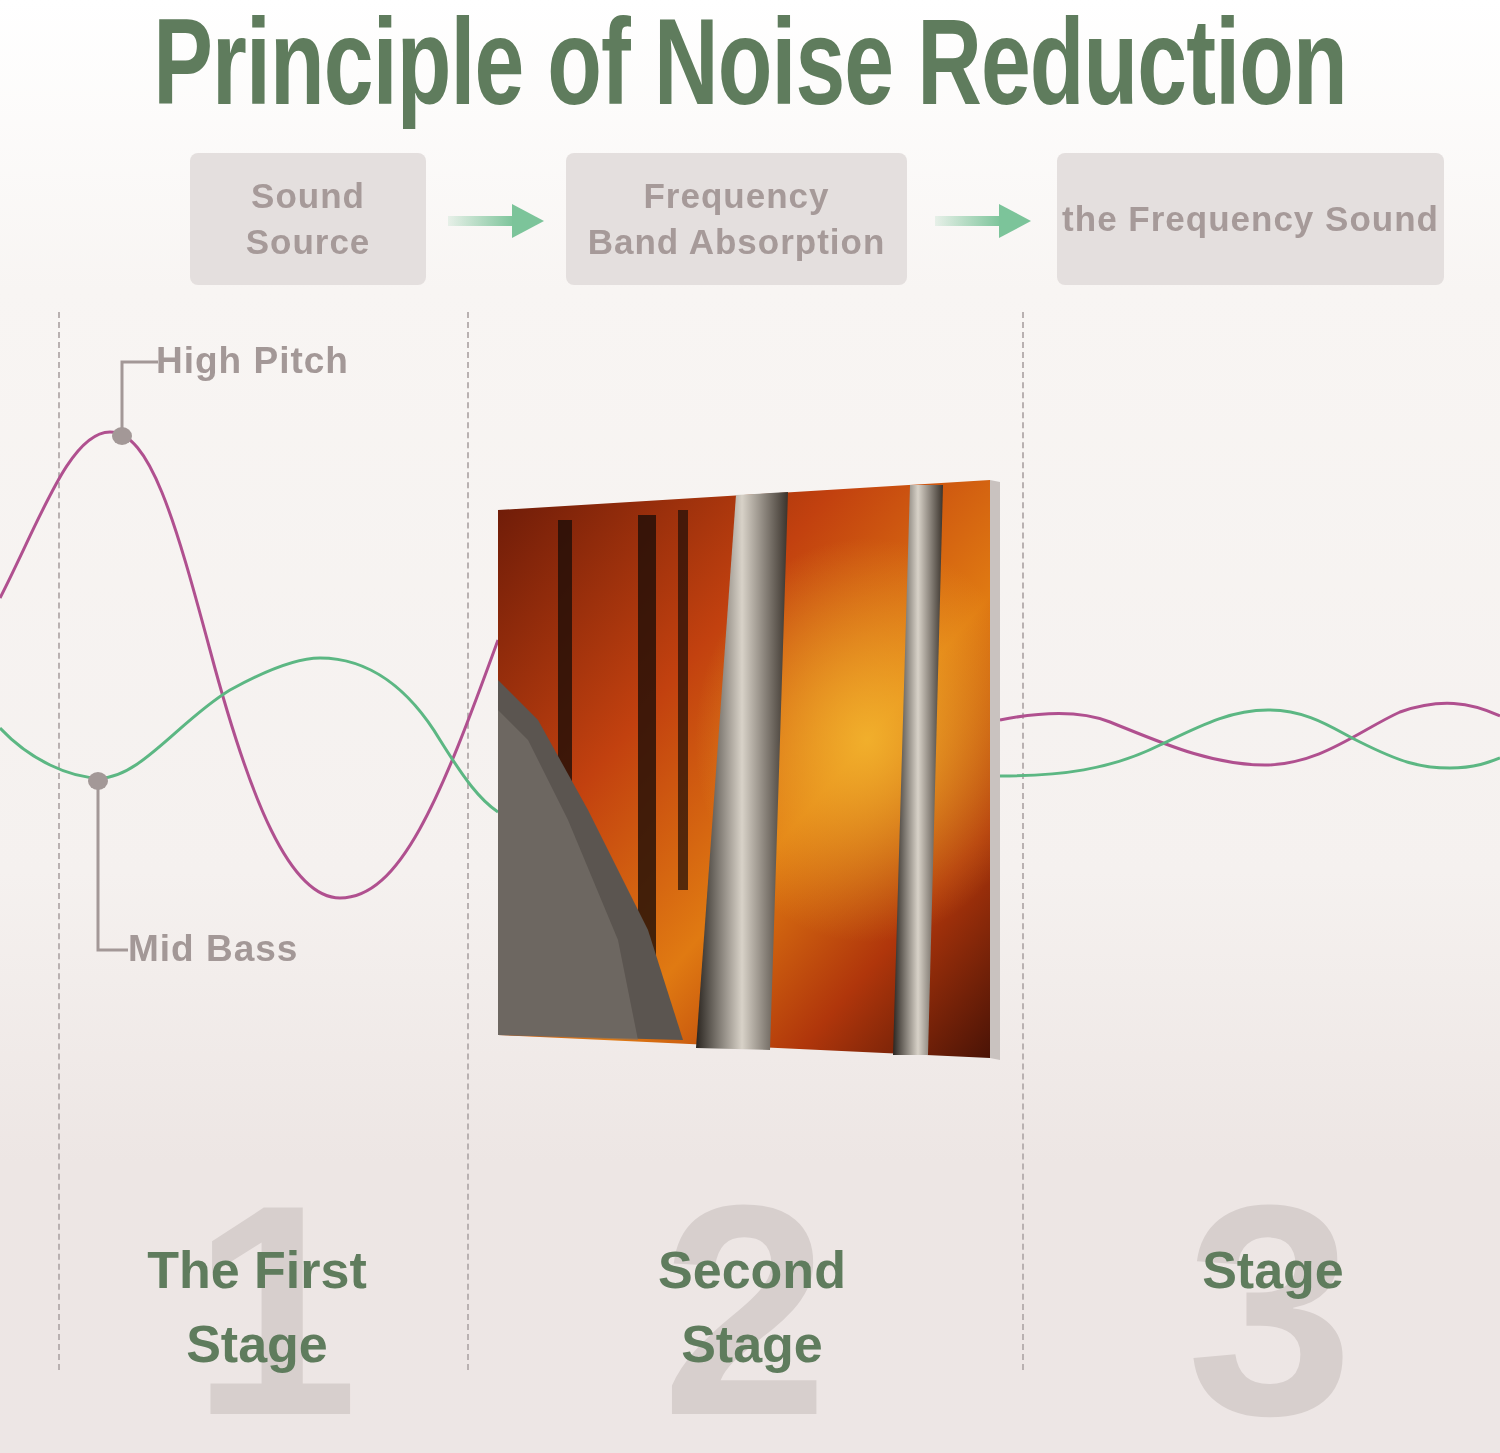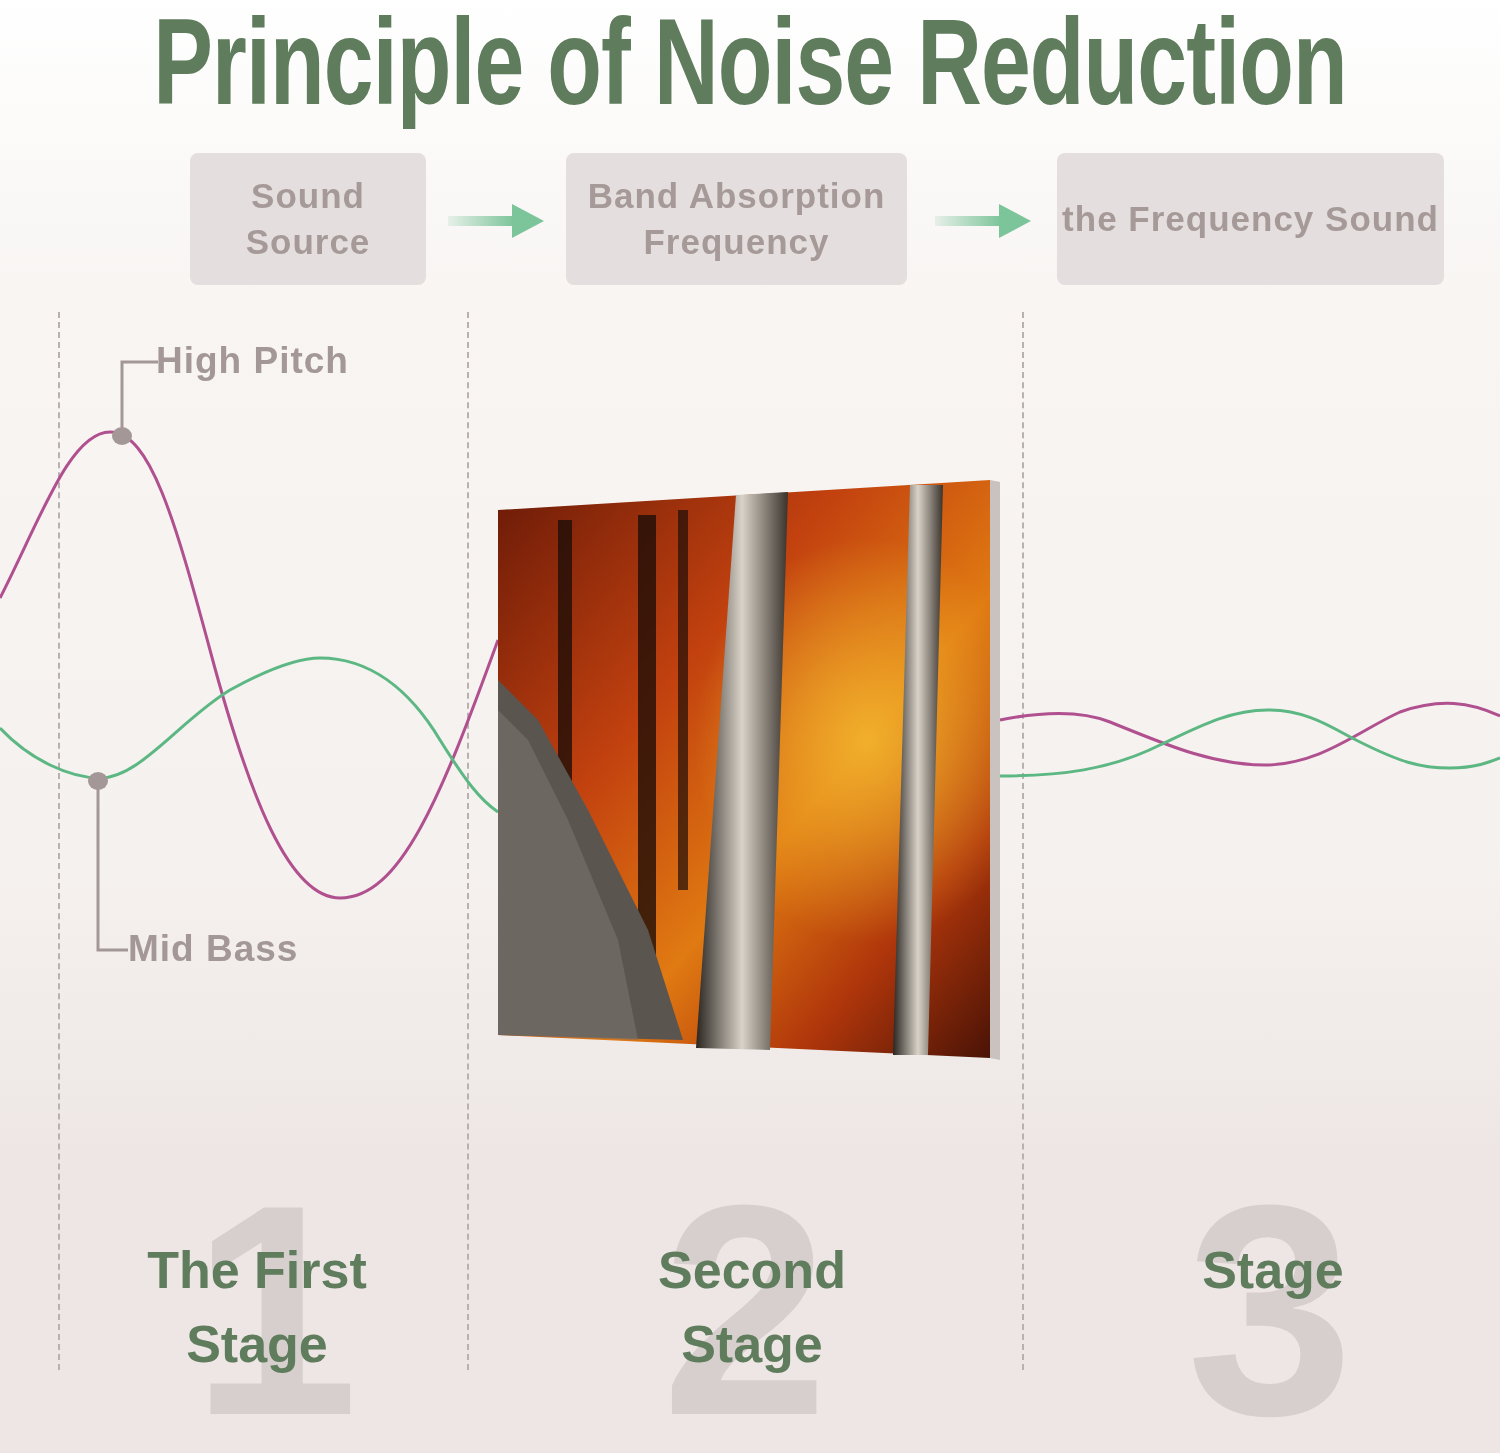--- a/index.html
+++ b/index.html
@@ -56,22 +56,22 @@
       <linearGradient id="ag1" x1="0" x2="1">
         <stop offset="0" stop-color="#7cc49a" stop-opacity="0.15"></stop>
         <stop offset="1" stop-color="#7cc49a"></stop>
       </linearGradient>
     </defs>
   <rect x="0" y="16" width="66" height="10" fill="url(#ag1)"></rect>
   <polygon points="64,4 96,21 64,38" fill="#7cc49a"></polygon>
 </svg>
 <div class="box" style="left:566px;top:153px;width:341px;height:132px;">
   <div>
+      <div>Frequency</div>
       <div>Band Absorption</div>
-      <div>Frequency</div>
     </div>
 </div>
 <svg class="arrow" style="left:935px;top:200px;" width="98" height="42" viewBox="0 0 98 42">
   <defs>
       <linearGradient id="ag2" x1="0" x2="1">
         <stop offset="0" stop-color="#7cc49a" stop-opacity="0.15"></stop>
         <stop offset="1" stop-color="#7cc49a"></stop>
       </linearGradient>
     </defs>
   <rect x="0" y="16" width="66" height="10" fill="url(#ag2)"></rect>

